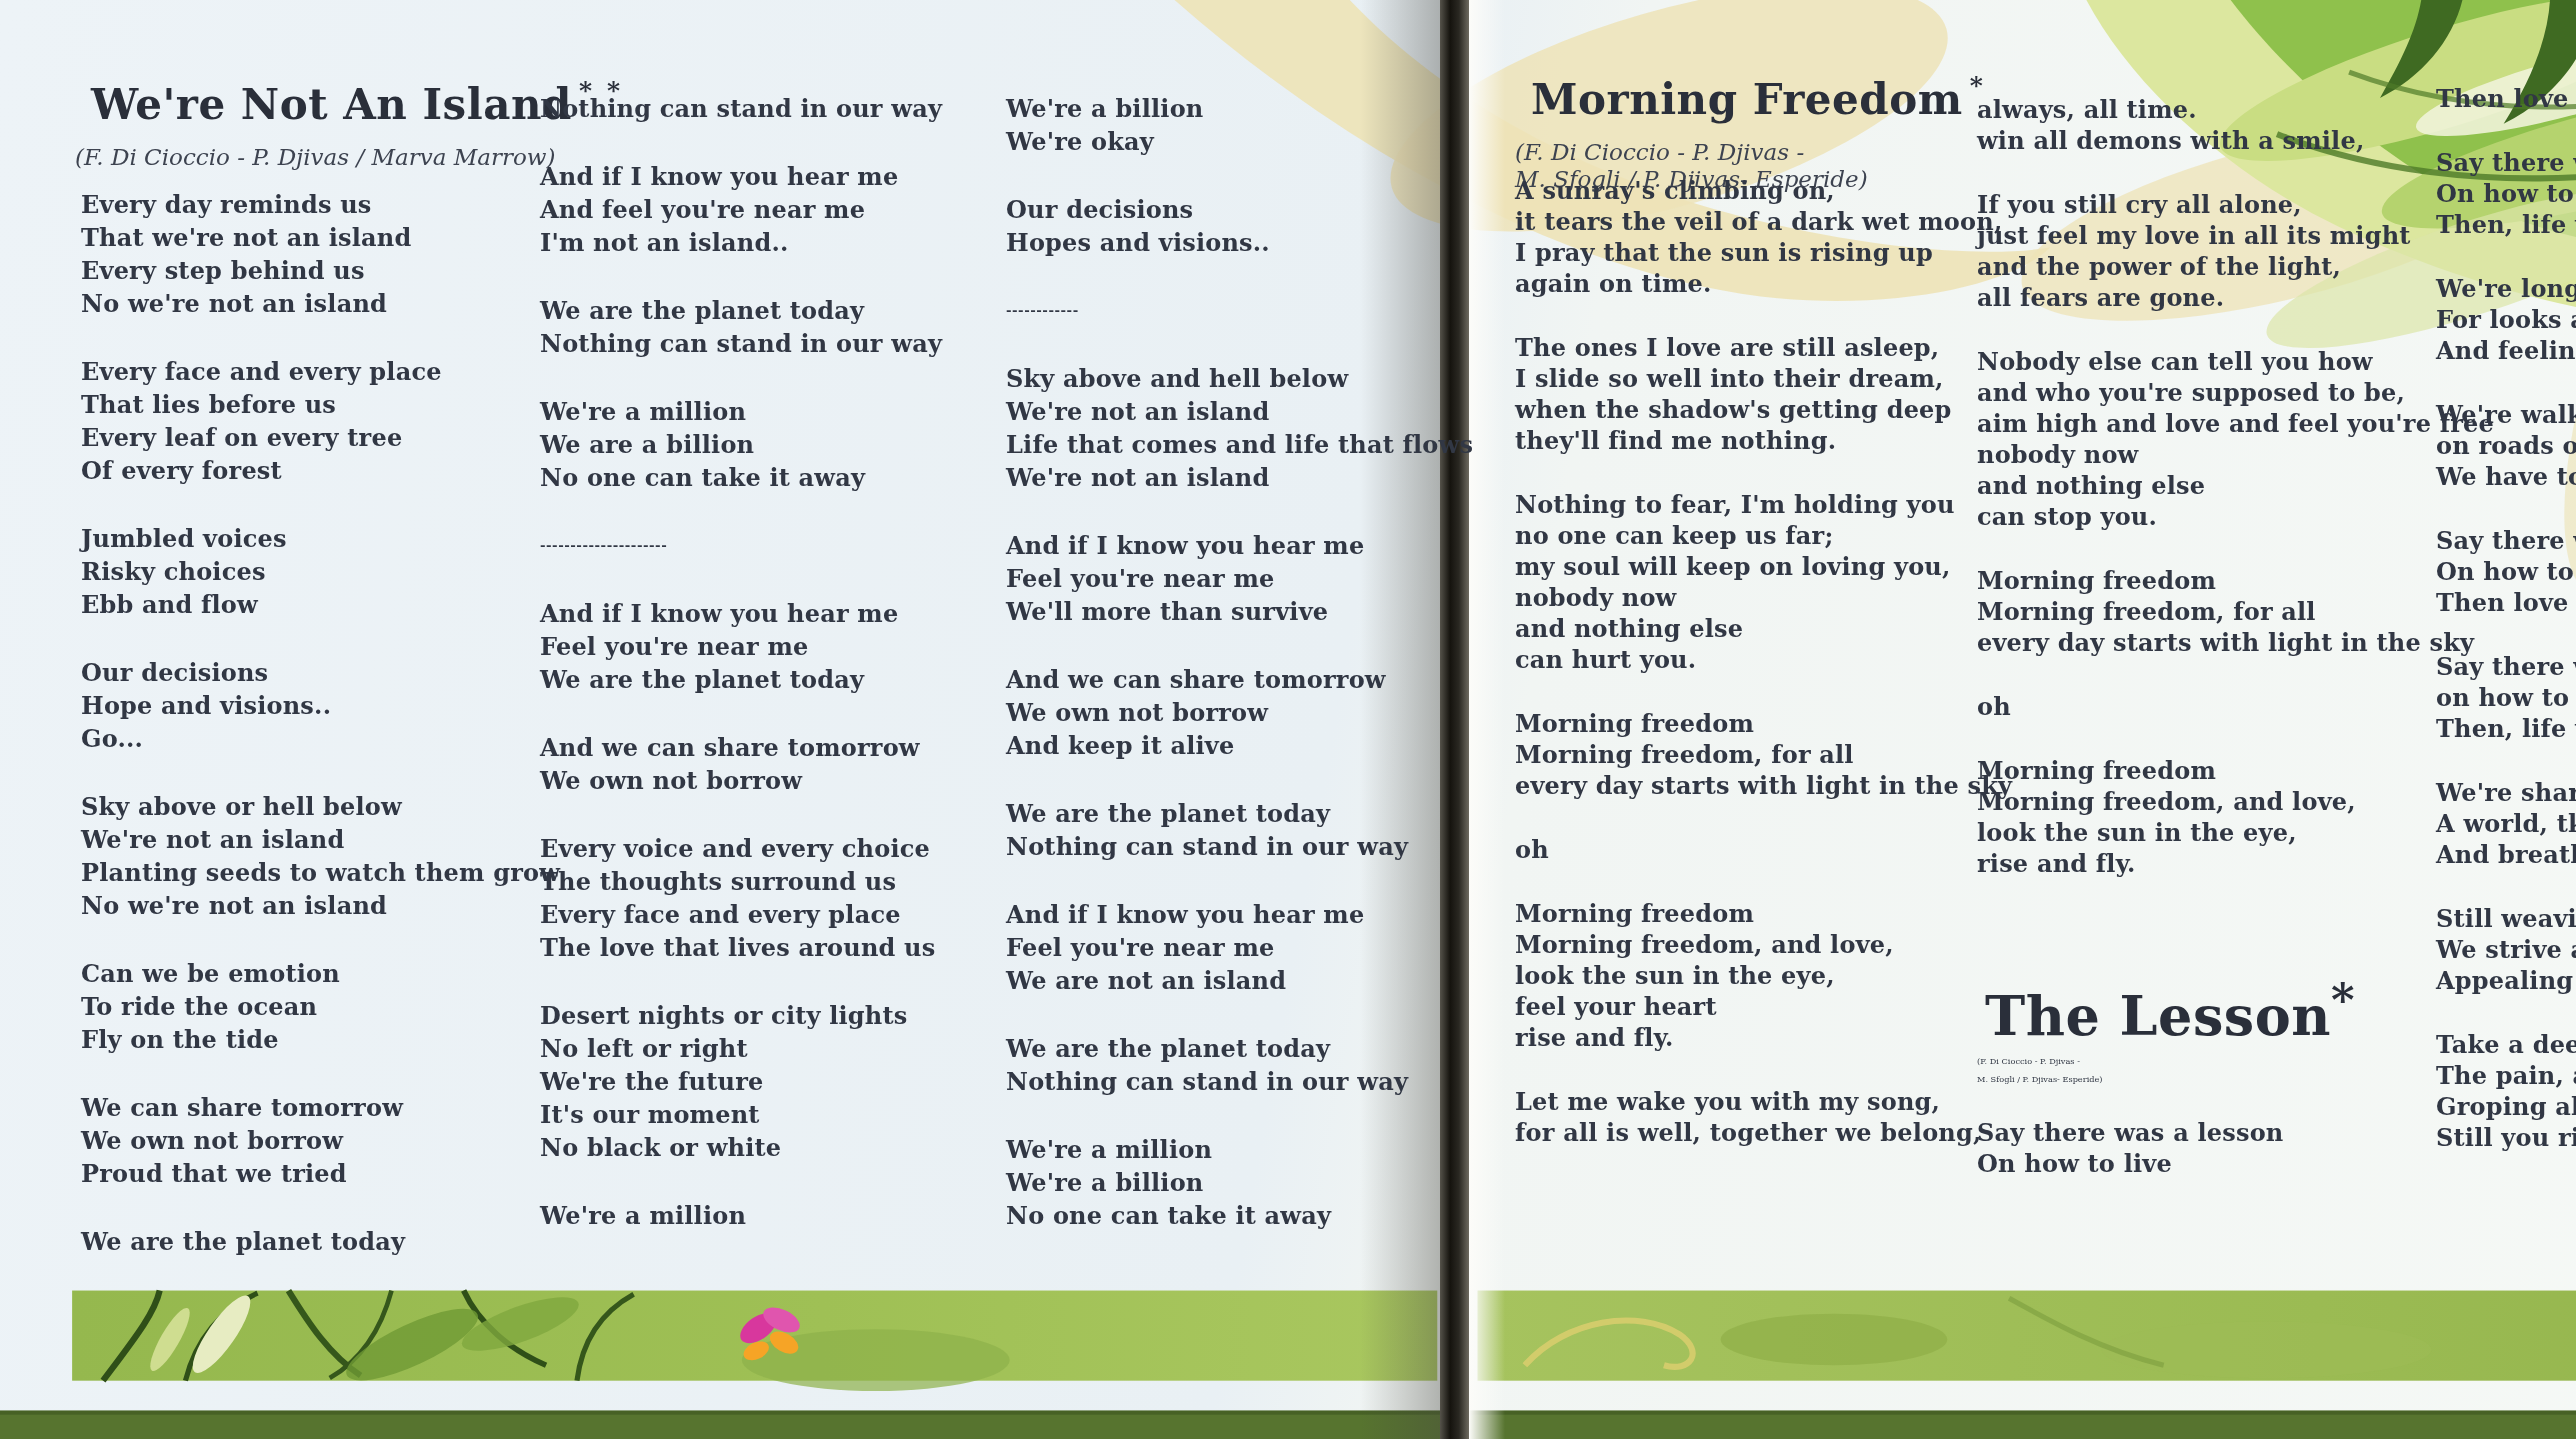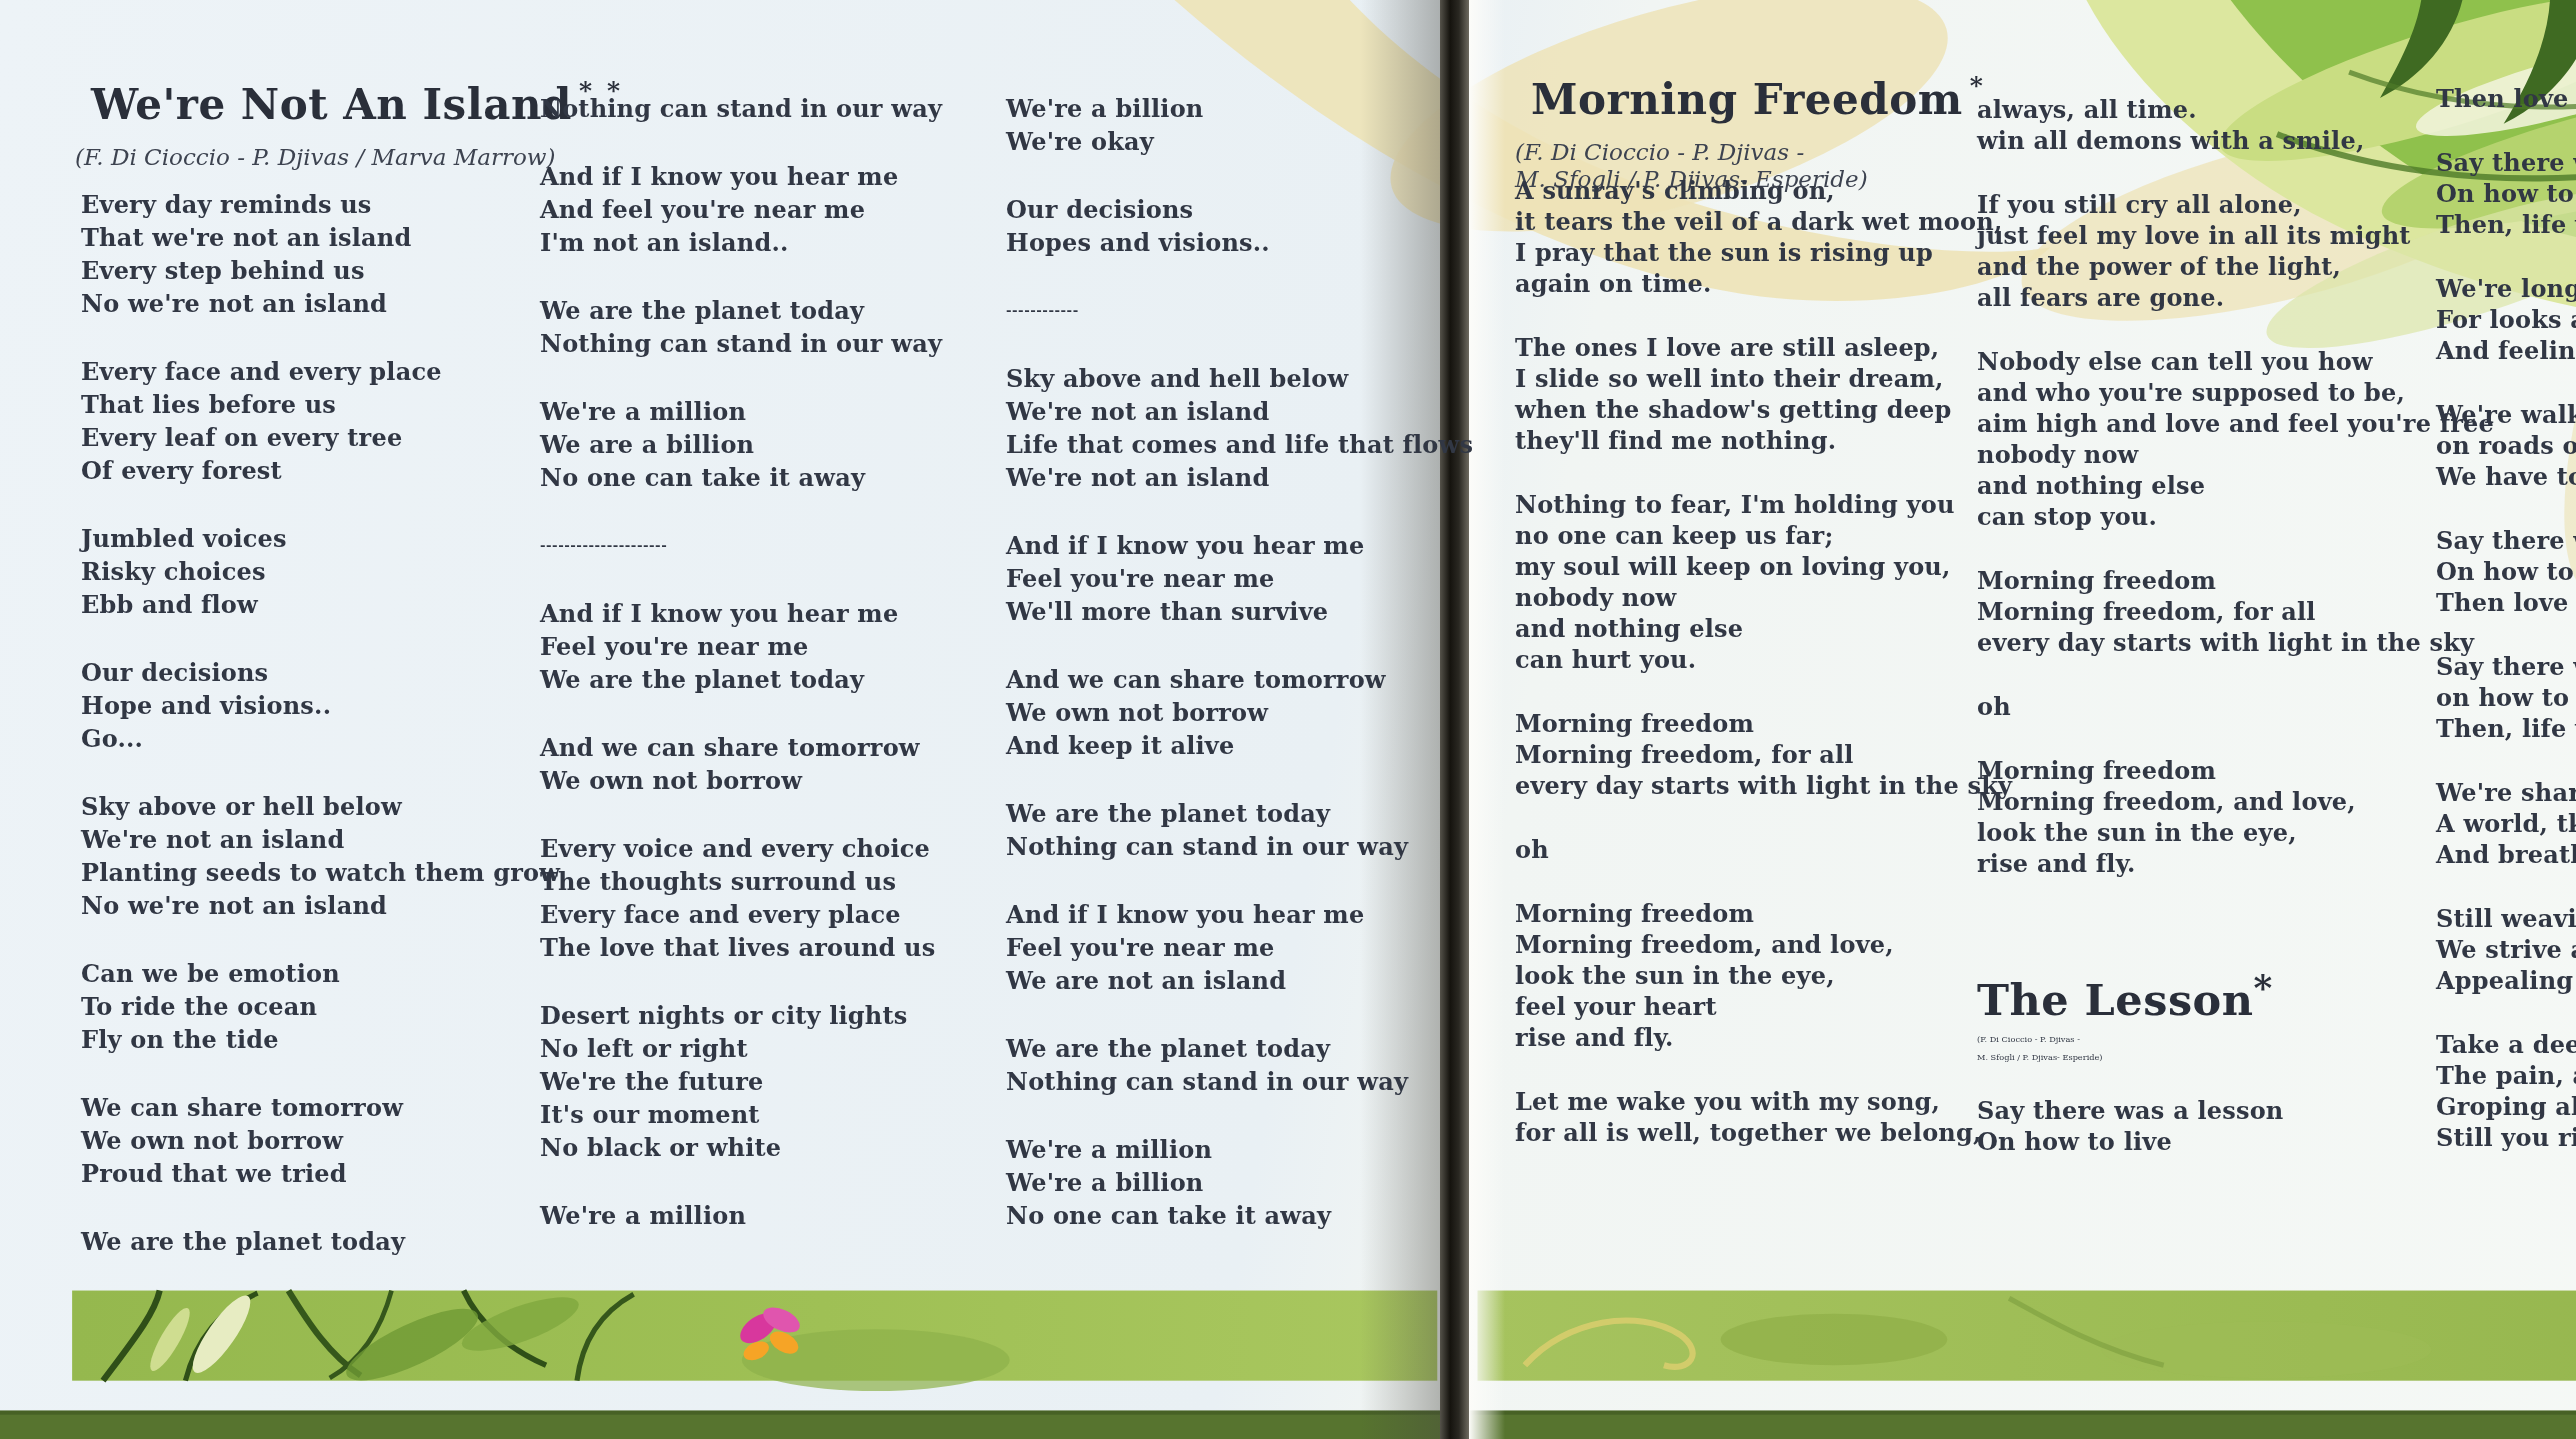--- a/index.html
+++ b/index.html
@@ -12,21 +12,21 @@
   .spine-shadow-left{position:absolute;top:0;left:1360px;width:80px;height:1440px;z-index:2;
     background:linear-gradient(to right,rgba(70,70,64,0),rgba(70,70,64,.38));}
   .spine-core{position:absolute;top:0;left:1440px;width:29px;height:1440px;z-index:2;
     background:linear-gradient(to right,#55524a,#15130e 35%,#2a2822 65%,#6e6a60);}
   .spine-highlight{position:absolute;top:0;left:1469px;width:36px;height:1440px;z-index:2;
     background:linear-gradient(to right,#fcfcf9,rgba(252,252,249,0));}
   .block{position:absolute;z-index:3;white-space:nowrap;}
   .song-header h1{margin:16px;font-size:42px;line-height:1.12;font-weight:700;color:#2a2f3a;letter-spacing:0.5px;}
   .song-header .marks{font-size:25px;vertical-align:19.6px;letter-spacing:3.1px;margin-left:7.2px;}
   .song-header .credits{margin:5.2px 0 0 0;font-style:italic;font-weight:400;font-size:23px;line-height:27px;color:#3d4350;}
-  .lesson-header h2{margin:0;font-size:43px;line-height:1.14;font-weight:700;color:#2a2f3a;letter-spacing:0.5px;}
+  .lesson-header h2{margin:8px;font-size:54px;line-height:1.14;font-weight:700;color:#2a2f3a;letter-spacing:0.5px;}
   .line{font-size:24px;font-weight:700;letter-spacing:0.2px;}
   .left-col .line{line-height:33px;}
   .left-col .gap{height:35px;}
   .right-col .line{line-height:31px;}
   .right-col .gap{height:33px;}
   .line.dashes{font-size:13.4px;letter-spacing:0.5px;}
   .song-break{height:88px;}
   .post-credits-spacer{height:25px;}
 </style>
 </head>

